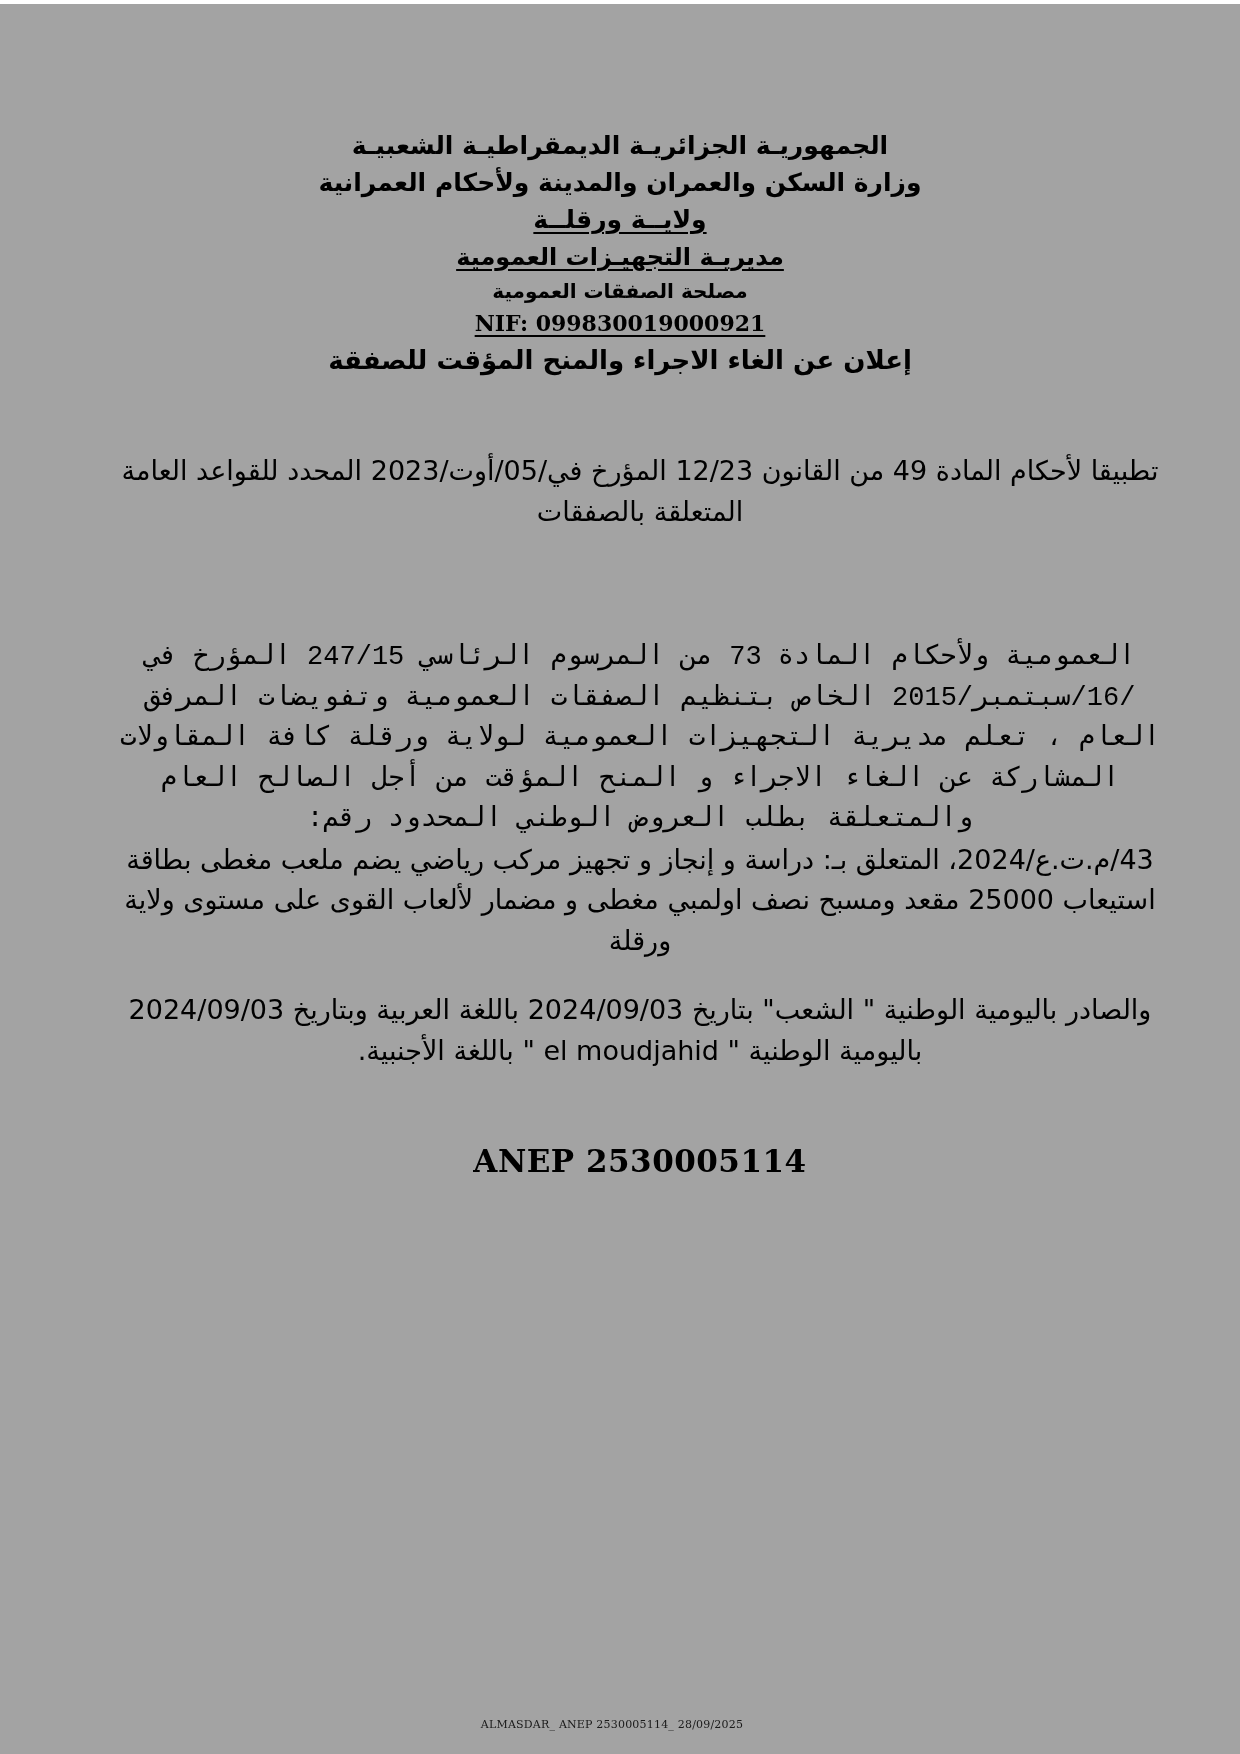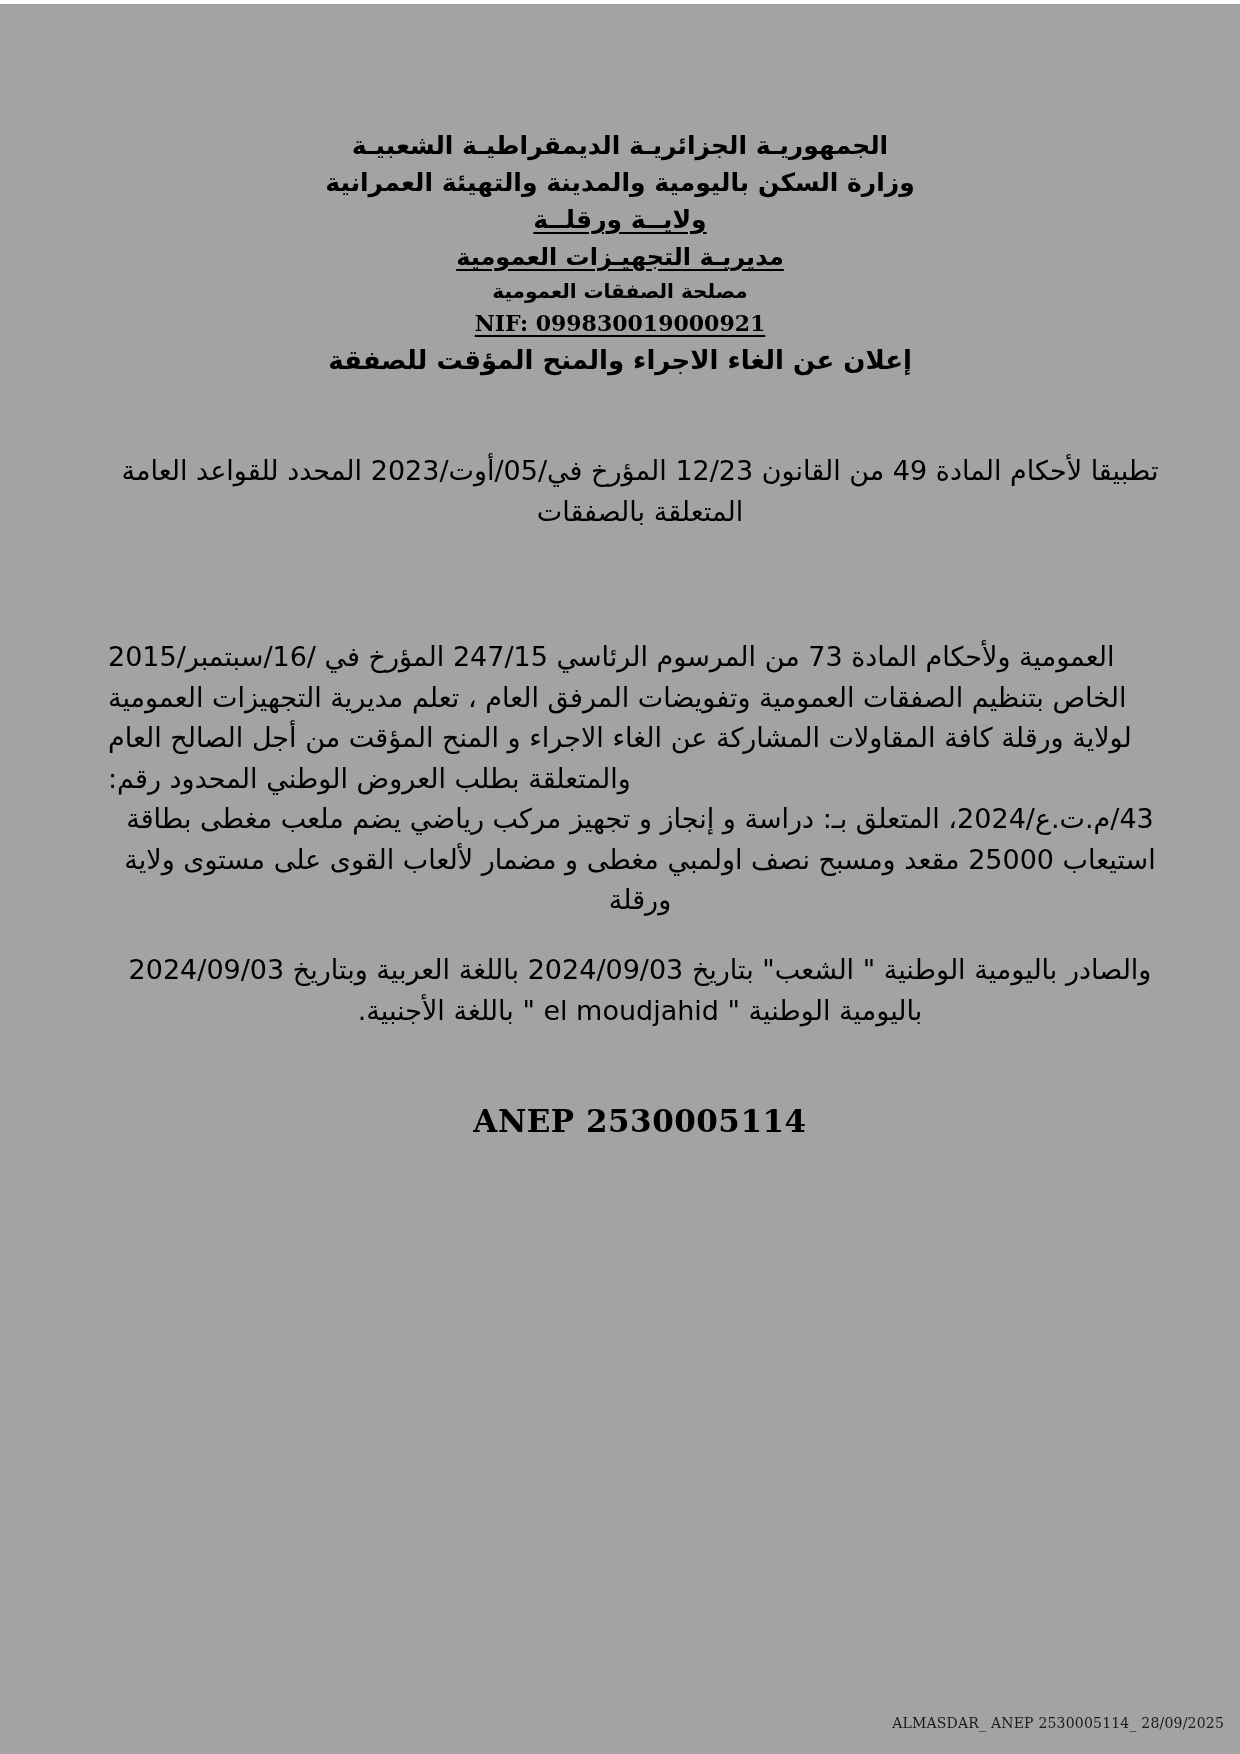--- a/index.html
+++ b/index.html
@@ -88,22 +88,23 @@
     font-size: 27px;
     line-height: 1.52;
     color: #000;
     text-align: center;
   }
   .para-intro {
     margin-top: 72px;
   }
   .para-main {
     margin-top: 105px;
-    text-align: left;
+    text-align: center;
     line-height: 1.50;
+    font-family: Liberation Mono, monospace;
   }
   .para-main-b {
     margin-top: 0px;
     line-height: 1.50;
   }
   .para-pub {
     margin-top: 28px;
     line-height: 1.52;
   }
   .ltr-inline {
@@ -123,37 +124,37 @@
     direction: ltr;
     color: #000;
   }
 
   
   .footer {
     position: absolute;
     left: 0;
     right: 16px;
     bottom: 27px;
-    text-align: right;
+    text-align: center;
     direction: ltr;
     font-family: "DejaVu Serif", "Liberation Serif", serif;
-    font-size: 14px;
+    font-size: 11px;
     color: #1a1a1a;
     letter-spacing: 0.2px;
   }
 </style>
 </head>
 <body>
 
 <div class="page">
 
   <div class="header">
     <div class="hdr-line hdr-republic">الجمهوريـة الجزائريـة الديمقراطيـة الشعبيـة</div>
 
-    <div class="hdr-line hdr-ministry">وزارة السكن باليومية والمدينة والتهيئة العمرانية</div>
+    <div class="hdr-line hdr-ministry">وزارة السكن والعمران والمدينة ولأحكام العمرانية</div>
 
     <div class="hdr-line hdr-wilaya">ولايــة ورقلــة</div>
 
     <div class="hdr-line hdr-direction">مديريـة التجهيـزات العمومية</div>
 
     <div class="hdr-line hdr-service">مصلحة الصفقات العمومية</div>
 
     <div class="hdr-line hdr-nif">NIF: 099830019000921</div>
 
     <div class="hdr-line hdr-title">إعلان عن الغاء الاجراء والمنح المؤقت للصفقة</div>

